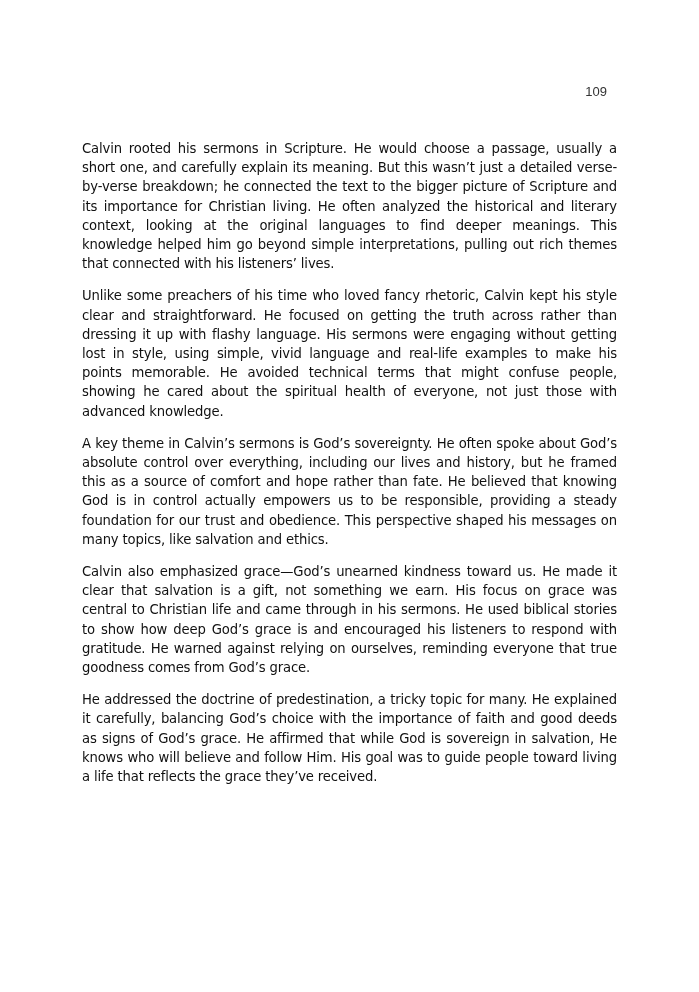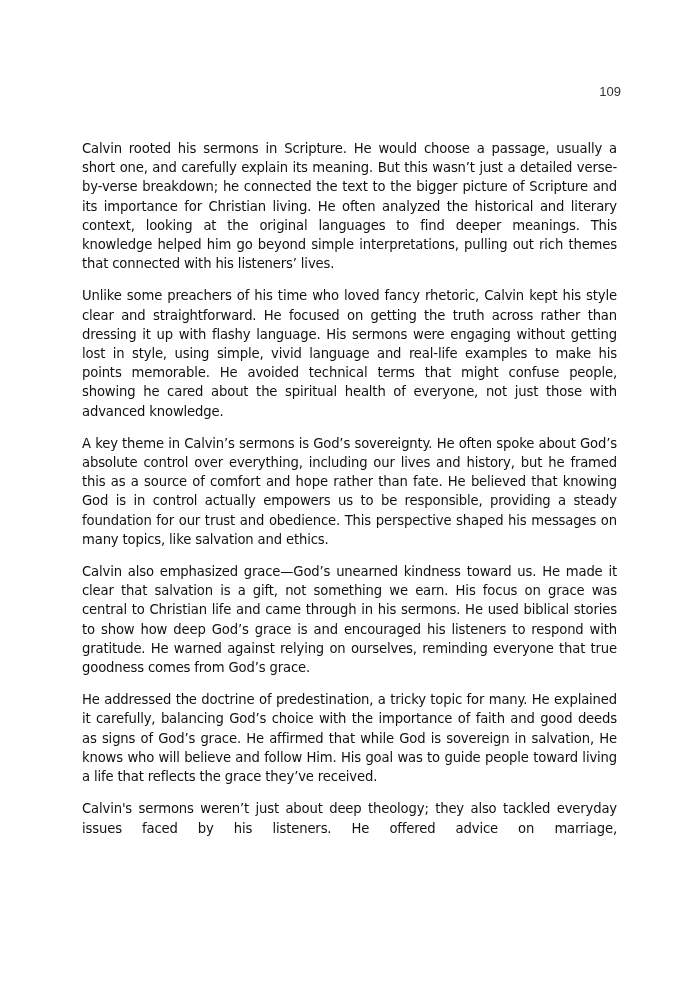--- a/index.html
+++ b/index.html
@@ -11,21 +11,21 @@
       width: 699px;
       height: 992px;
       position: relative;
       overflow: hidden;
       font-family: "DejaVu Sans", sans-serif;
       color: #111111;
     }
     .page-number {
       position: absolute;
       top: 84px;
-      right: 78px;
+      right: 92px;
       font-family: "Liberation Sans", sans-serif;
       font-size: 13px;
       color: #333333;
     }
     .body-text {
       position: absolute;
       top: 139px;
       left: 82px;
       width: 535px;
     }
@@ -42,14 +42,13 @@
 <body>
 
 <div class="page-number">109</div>
 
 <div class="body-text">
   <p class="para">Calvin rooted his sermons in Scripture. He would choose a passage, usually a short one, and carefully explain its meaning. But this wasn’t just a detailed verse-by-verse breakdown; he connected the text to the bigger picture of Scripture and its importance for Christian living. He often analyzed the historical and literary context, looking at the original languages to find deeper meanings. This knowledge helped him go beyond simple interpretations, pulling out rich themes that connected with his listeners’ lives.</p>
   <p class="para">Unlike some preachers of his time who loved fancy rhetoric, Calvin kept his style clear and straightforward. He focused on getting the truth across rather than dressing it up with flashy language. His sermons were engaging without getting lost in style, using simple, vivid language and real-life examples to make his points memorable. He avoided technical terms that might confuse people, showing he cared about the spiritual health of everyone, not just those with advanced knowledge.</p>
   <p class="para">A key theme in Calvin’s sermons is God’s sovereignty. He often spoke about God’s absolute control over everything, including our lives and history, but he framed this as a source of comfort and hope rather than fate. He believed that knowing God is in control actually empowers us to be responsible, providing a steady foundation for our trust and obedience. This perspective shaped his messages on many topics, like salvation and ethics.</p>
   <p class="para">Calvin also emphasized grace—God’s unearned kindness toward us. He made it clear that salvation is a gift, not something we earn. His focus on grace was central to Christian life and came through in his sermons. He used biblical stories to show how deep God’s grace is and encouraged his listeners to respond with gratitude. He warned against relying on ourselves, reminding everyone that true goodness comes from God’s grace.</p>
   <p class="para">He addressed the doctrine of predestination, a tricky topic for many. He explained it carefully, balancing God’s choice with the importance of faith and good deeds as signs of God’s grace. He affirmed that while God is sovereign in salvation, He knows who will believe and follow Him. His goal was to guide people toward living a life that reflects the grace they’ve received.</p>
-  <p class="para" style="text-align-last: justify;">Calvin's sermons weren’t just about deep theology; they also tackled everyday issues faced by his listeners. He offered advice on marriage,</p>
 </div>
 
 </body></html>

